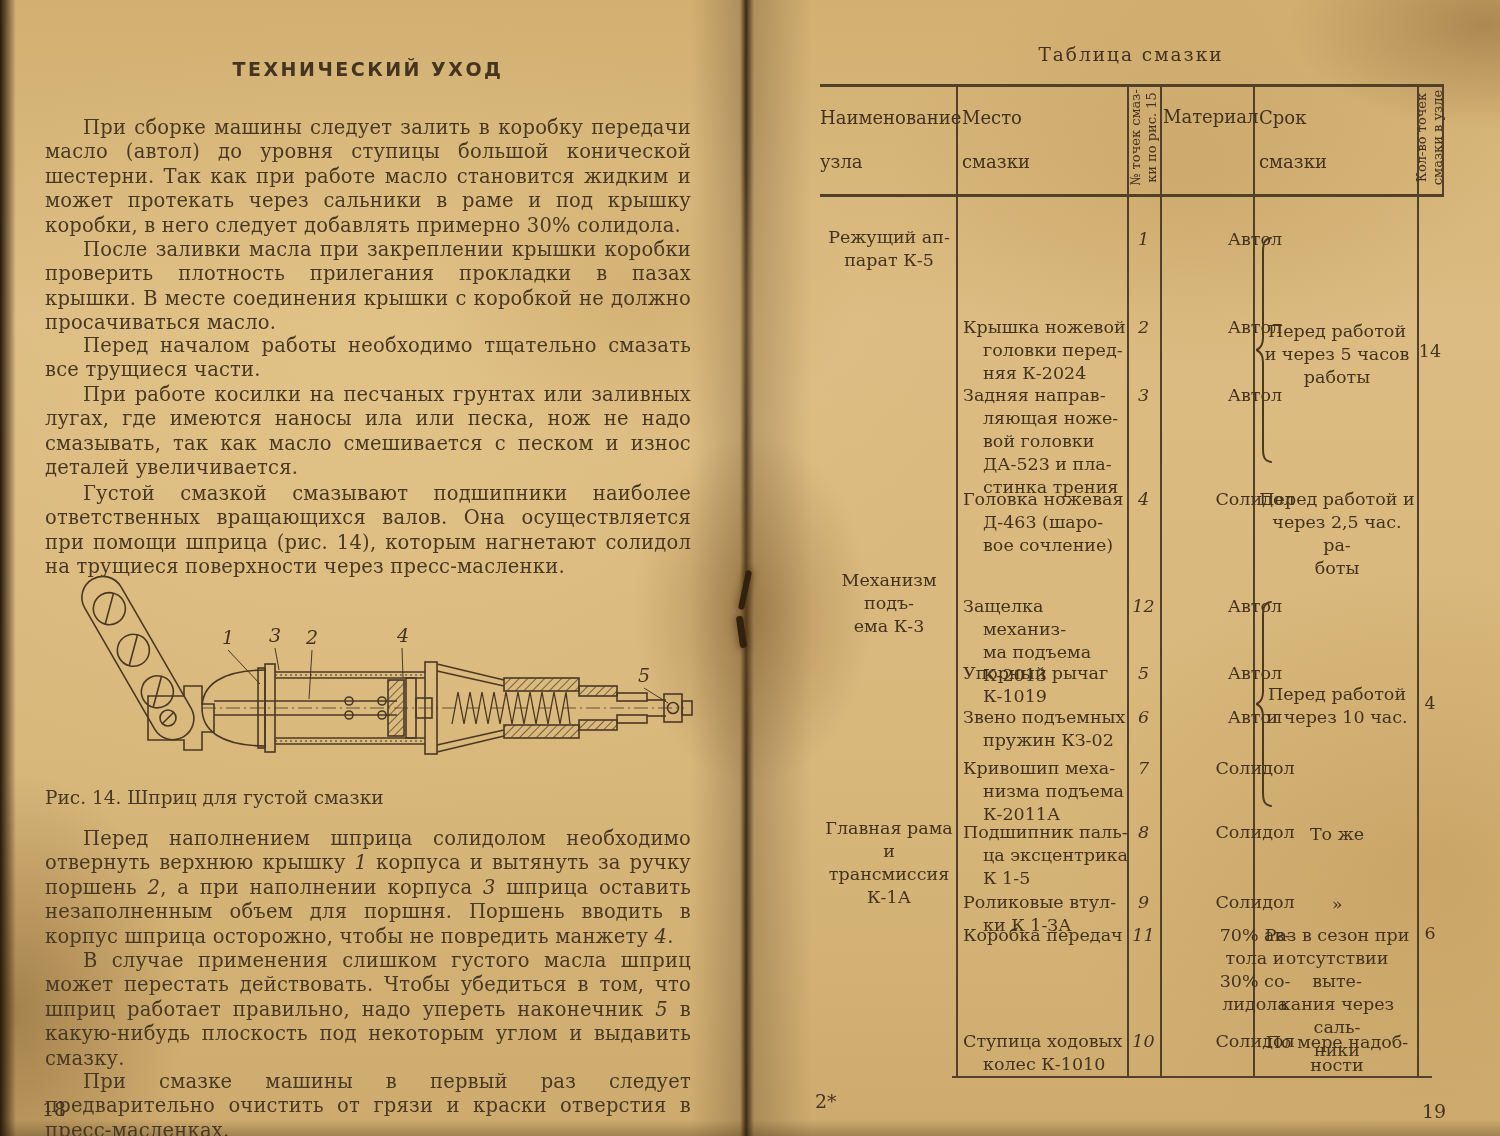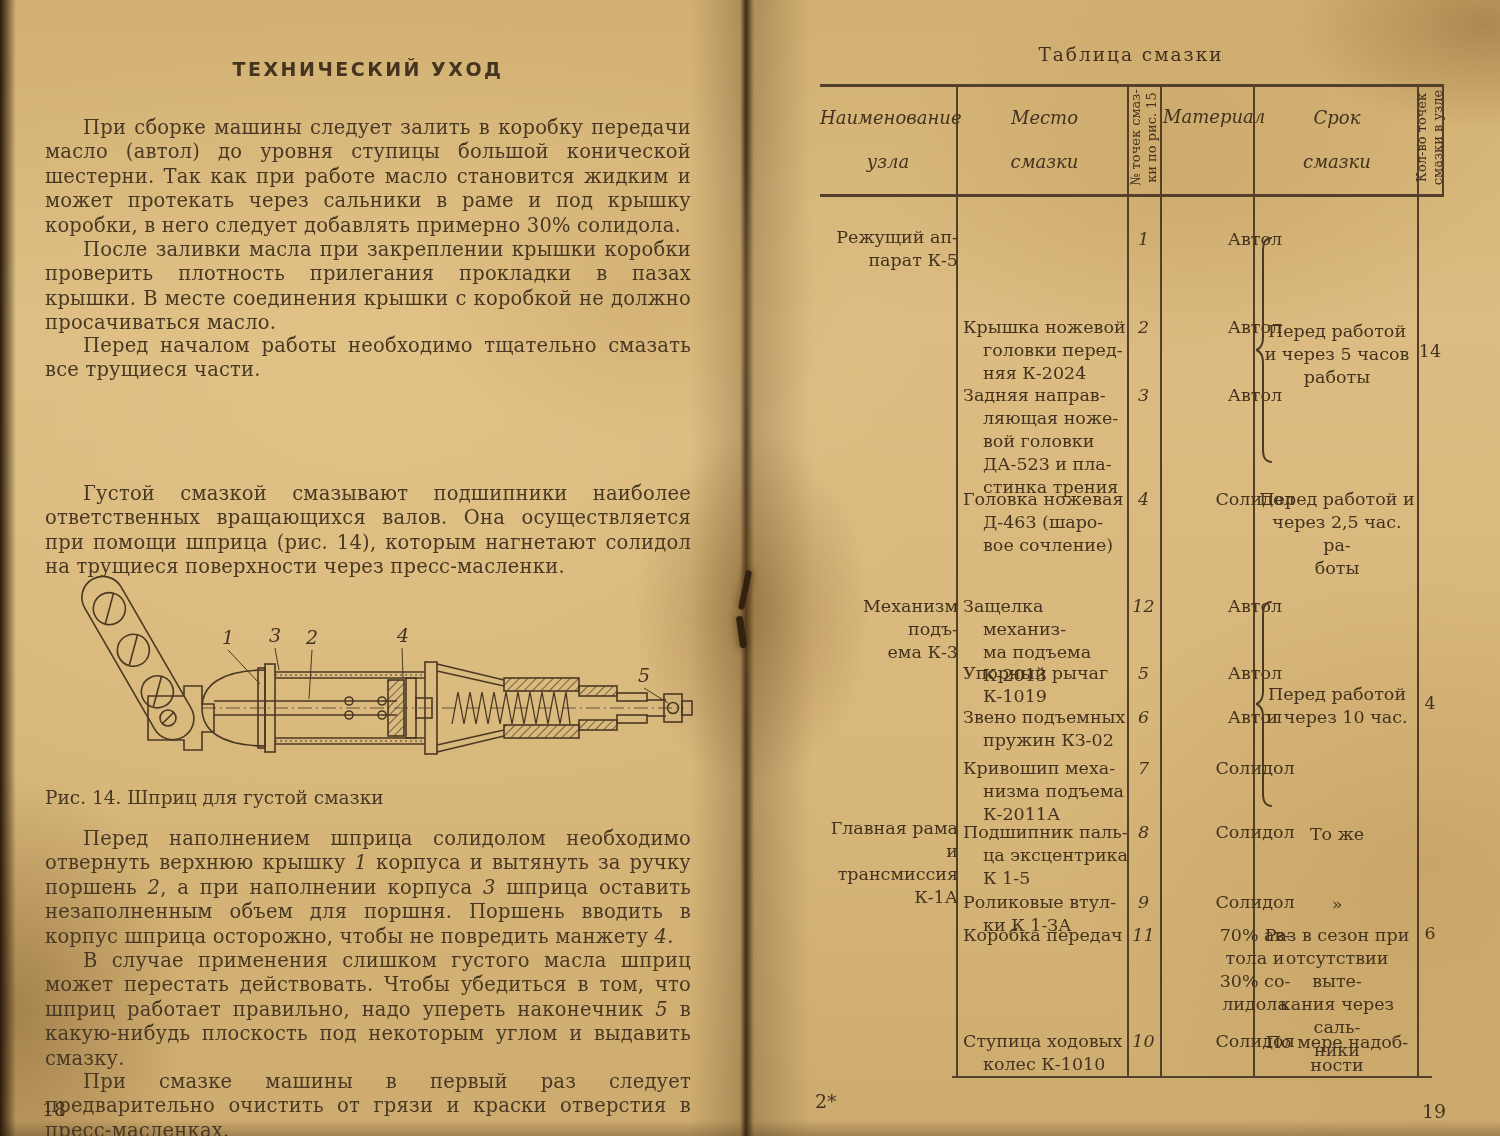--- a/index.html
+++ b/index.html
@@ -27,45 +27,46 @@
     font-family:"DejaVu Sans",sans-serif;font-weight:bold;font-size:19px;letter-spacing:2.5px;color:#443420;}
   #fig-caption{position:absolute;left:45px;top:787px;width:640px;text-align:left;
     font-size:18.5px;color:#483824;}
   .pagenum{position:absolute;font-size:19px;color:#44341f;}
   #rp-title{position:absolute;left:60px;top:44px;width:622px;text-align:center;
     font-weight:normal;font-size:18.5px;letter-spacing:2px;color:#42321d;}
   .hline,.vline{position:absolute;background:#53402a;}
   .hline{height:2.5px;}
   .vline{width:2px;}
   .cell{position:absolute;white-space:pre-line;font:17.5px/23px "DejaVu Serif",serif;color:#42321e;}
-  .c-unit{left:60px;width:138px;text-align:right;}
+  .c-unit{left:60px;width:138px;text-align:center;}
   .c-place{left:203px;width:165px;text-align:left;padding-left:20px;text-indent:-20px;box-sizing:border-box;}
   .c-num{left:367px;width:33px;text-align:center;font-style:italic;}
   .c-mat{left:403px;width:88px;text-align:center;padding-left:48px;}
   .c-srok{left:499px;width:156px;text-align:center;}
   .c-count{left:653px;width:34px;text-align:center;}
-  .th{position:absolute;white-space:pre-line;text-align:center;font-size:18px;line-height:44px;color:#42321e;font-style:italic;}
+  .th{position:absolute;white-space:pre-line;text-align:left;font-size:18px;line-height:44px;color:#42321e;}
   .th-rot{position:absolute;white-space:pre-line;text-align:center;font-size:13px;line-height:15.5px;
     color:#42321e;transform:rotate(-90deg);}
   .brace{position:absolute;left:496px;}
   .stitch{position:absolute;background:#31210f;border-radius:3px;box-shadow:0 0 6px 2px rgba(80,52,20,.5);}
   svg text{font-family:"DejaVu Serif",serif;}
   .flabel{font-style:italic;font-size:19px;fill:#43331f;}
 </style>
 </head>
 <body>
 
 <div id="scan">
 
   <div class="page" id="page-left">
     <div id="lp-title">ТЕХНИЧЕСКИЙ УХОД</div>
 
     <p class="para" style="top:96px">При сборке машины следует залить в коробку передачи масло (автол) до уровня ступицы большой конической шестерни. Так как при работе масло становится жидким и может протекать через сальники в раме и под крышку коробки, в него следует добавлять примерно 30% солидола.</p>
     <p class="para" style="top:218px">После заливки масла при закреплении крышки коробки проверить плотность прилегания прокладки в пазах крышки. В месте соединения крышки с коробкой не должно просачиваться масло.</p>
     <p class="para" style="top:314px">Перед началом работы необходимо тщательно смазать все трущиеся части.</p>
+    <p class="para" style="top:363px">При работе косилки на песчаных грунтах или заливных лугах, где имеются наносы ила или песка, нож не надо смазывать, так как масло смешивается с песком и износ деталей увеличивается.</p>
     <p class="para" style="top:462px">Густой смазкой смазывают подшипники наиболее ответственных вращающихся валов. Она осуществляется при помощи шприца (рис. 14), которым нагнетают солидол на трущиеся поверхности через пресс-масленки.</p>
 
     <svg viewBox="0 0 645 208" style="position:absolute;left:52px;top:568px;width:645px;height:208px" stroke="#4a3823" fill="none" stroke-width="1.6">
       <defs>
         <pattern id="hatch" width="6" height="6" patternUnits="userSpaceOnUse" patternTransform="rotate(45)">
           <line x1="0" y1="0" x2="0" y2="6" stroke="#4a3823" stroke-width="1.4"></line>
         </pattern>
       </defs>
 
       <g transform="rotate(-30 128 165)">
@@ -166,21 +167,21 @@
     <div class="th-rot" style="left:318px;top:122px;width:130px">№ точек смаз-
 ки по рис. 15</div>
     <div class="th" style="left:403px;top:107px;width:76px;line-height:20px">Материал</div>
     <div class="th" style="left:499px;top:96px;width:156px">Срок
 смазки</div>
     <div class="th-rot" style="left:604px;top:122px;width:130px">Кол-во точек
 смазки в узле</div>
 
     <div class="cell c-unit" style="top:226px">Режущий ап-
 парат К-5</div>
-    <div class="cell c-unit" style="top:595px">Механизм подъ-
+    <div class="cell c-unit" style="top:569px">Механизм подъ-
 ема К-3</div>
     <div class="cell c-unit" style="top:817px">Главная рама и
 трансмиссия
 К-1А</div>
 
     <div class="cell c-num" style="top:228px">1</div>
     <div class="cell c-mat" style="top:228px">Автол</div>
 
     <div class="cell c-place" style="top:316px">Крышка ножевой
 головки перед-

